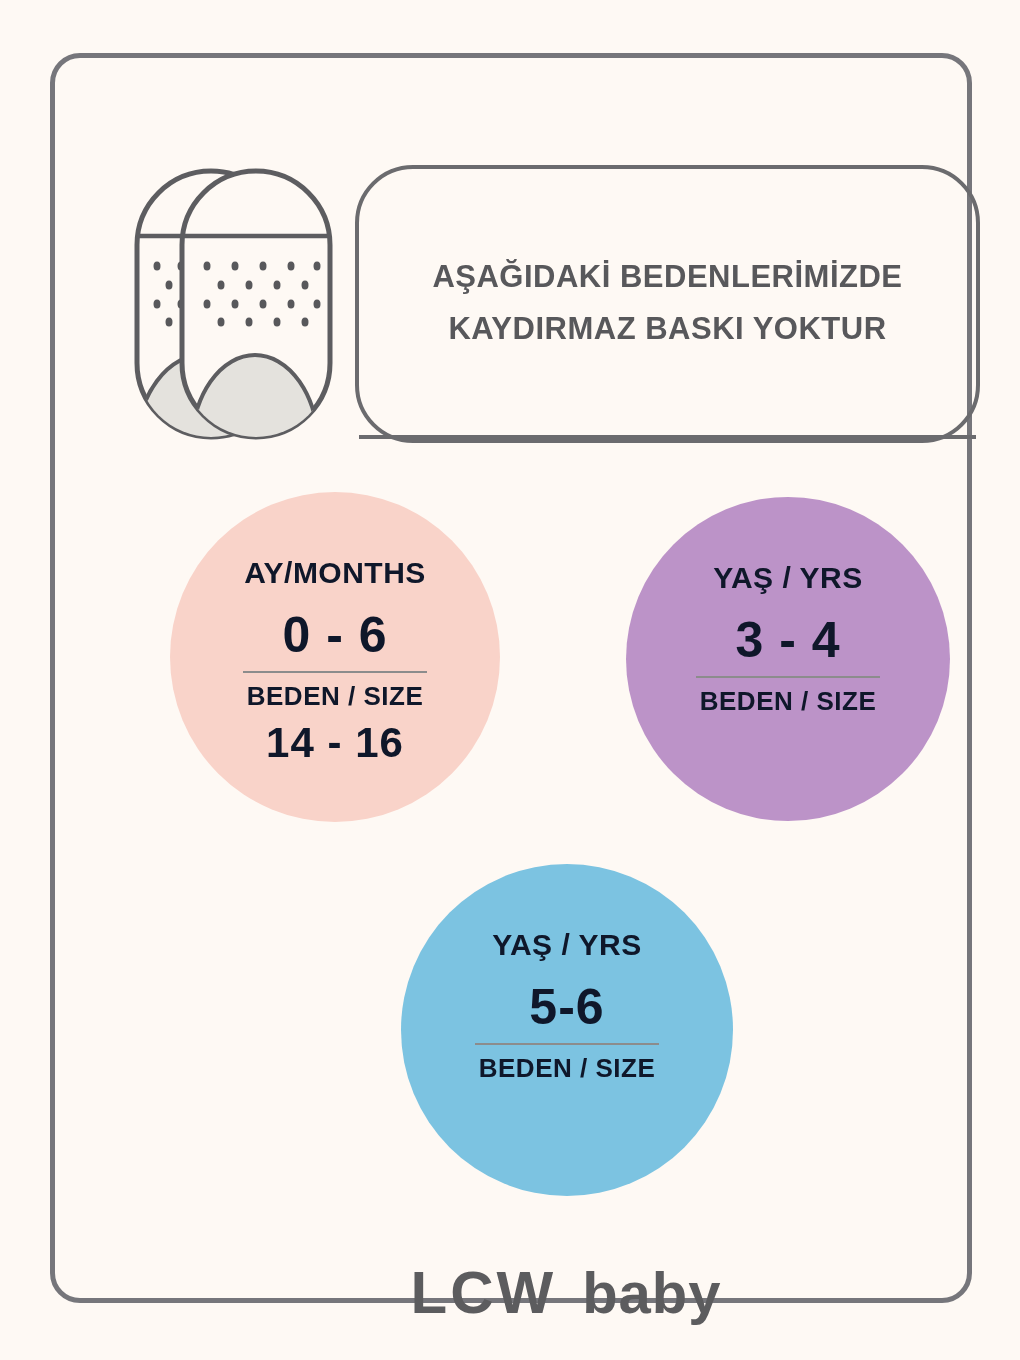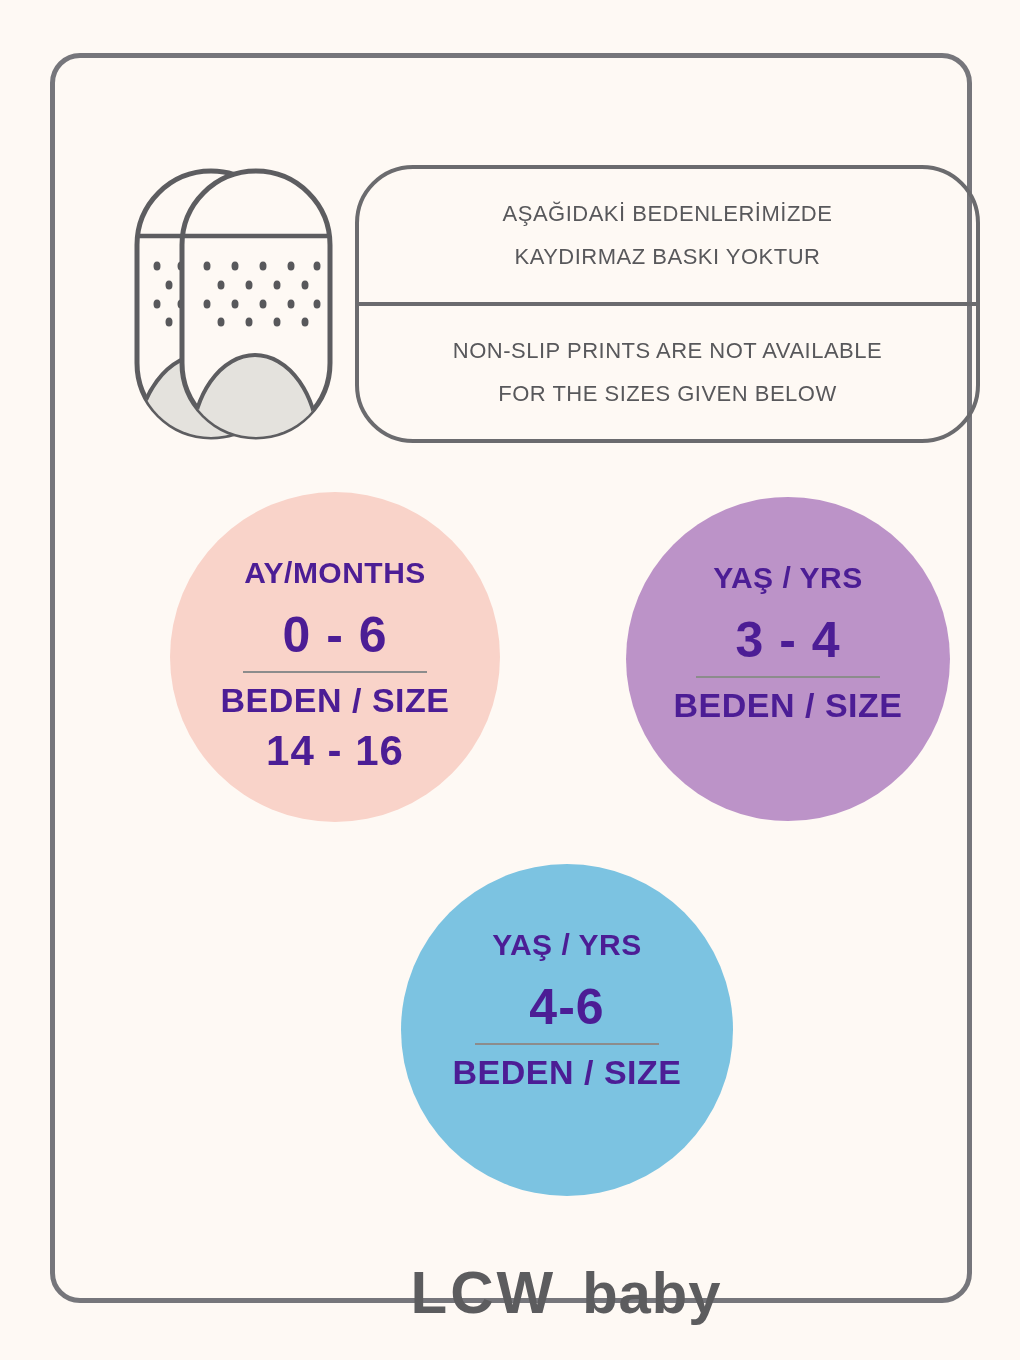--- a/index.html
+++ b/index.html
@@ -23,33 +23,33 @@
     position:absolute;left:300px;top:107px;width:625px;height:278px;
     box-sizing:border-box;border:4px solid #6B6B6E;border-radius:58px;
     display:flex;flex-direction:column;
   }
   .info-section{
     flex:1 1 0;display:flex;flex-direction:column;align-items:center;
     justify-content:center;gap:21px;
   }
   .info-section.top{border-bottom:4px solid #6B6B6E;}
   .info-line{
-    font-size:22px;font-weight:normal;color:#58585B;
+    font-size:31px;font-weight:bold;color:#58585B;
     letter-spacing:.5px;line-height:1;white-space:nowrap;
   }
 
   .size-circle{
     position:absolute;border-radius:50%;
     display:flex;flex-direction:column;align-items:center;
-    color:#4c1d95;text-align:center;
+    color:#0f172a;text-align:center;
   }
   .size-circle .age-label{margin-top:66px;font-size:30px;font-weight:bold;line-height:1;letter-spacing:.5px;}
   .size-circle .age-range{margin-top:22px;font-size:50px;font-weight:bold;line-height:1;letter-spacing:1px;}
   .size-circle .circle-divider{margin-top:11px;width:184px;height:2px;background:#8C8C8C;border:0;}
-  .size-circle .size-label{margin-top:10px;font-size:34px;font-weight:bold;line-height:1;letter-spacing:.5px;}
+  .size-circle .size-label{margin-top:10px;font-size:26px;font-weight:bold;line-height:1;letter-spacing:.5px;}
   .size-circle .size-range{margin-top:13px;font-size:42px;font-weight:bold;line-height:1;letter-spacing:1px;}
 
   .circle-pink{left:115px;top:434px;width:330px;height:330px;}
   .circle-purple{left:571px;top:439px;width:324px;height:324px;}
   .circle-blue{left:346px;top:806px;width:332px;height:332px;}
 
   .brand{
     position:absolute;left:50px;top:1205px;width:922px;
     text-align:center;color:#5C5C5E;line-height:1;white-space:nowrap;
   }
@@ -115,44 +115,40 @@
             <ellipse cx="177" cy="158" rx="3.5" ry="4.5"></ellipse>
         </g>
       </g>
     </svg>
 
     <div class="info-box">
       <div class="info-section top">
         <div class="info-line">AŞAĞIDAKİ BEDENLERİMİZDE</div>
         <div class="info-line">KAYDIRMAZ BASKI YOKTUR</div>
       </div>
-      <div class="info-section">
-        <div class="info-line">NON-SLIP PRINTS ARE NOT AVAILABLE</div>
-        <div class="info-line">FOR THE SIZES GIVEN BELOW</div>
-      </div>
     </div>
 
     <div class="size-circle circle-pink" style="background: rgb(249, 211, 201);">
       <div class="age-label">AY/MONTHS</div>
       <div class="age-range">0 - 6</div>
       <div class="circle-divider"></div>
       <div class="size-label">BEDEN / SIZE</div>
       <div class="size-range">14 - 16</div>
     </div>
 
     <div class="size-circle circle-purple" style="background: rgb(188, 147, 200);">
       <div class="age-label">YAŞ / YRS</div>
       <div class="age-range">3 - 4</div>
       <div class="circle-divider"></div>
       <div class="size-label">BEDEN / SIZE</div>
     </div>
 
     <div class="size-circle circle-blue" style="background: rgb(124, 195, 225);">
       <div class="age-label">YAŞ / YRS</div>
-      <div class="age-range">4-6</div>
+      <div class="age-range">5-6</div>
       <div class="circle-divider"></div>
       <div class="size-label">BEDEN / SIZE</div>
     </div>
 
     <div class="brand">
       <span class="brand-bold">LCW</span><span class="brand-light">baby</span>
     </div>
 
   </div>
 </div>

